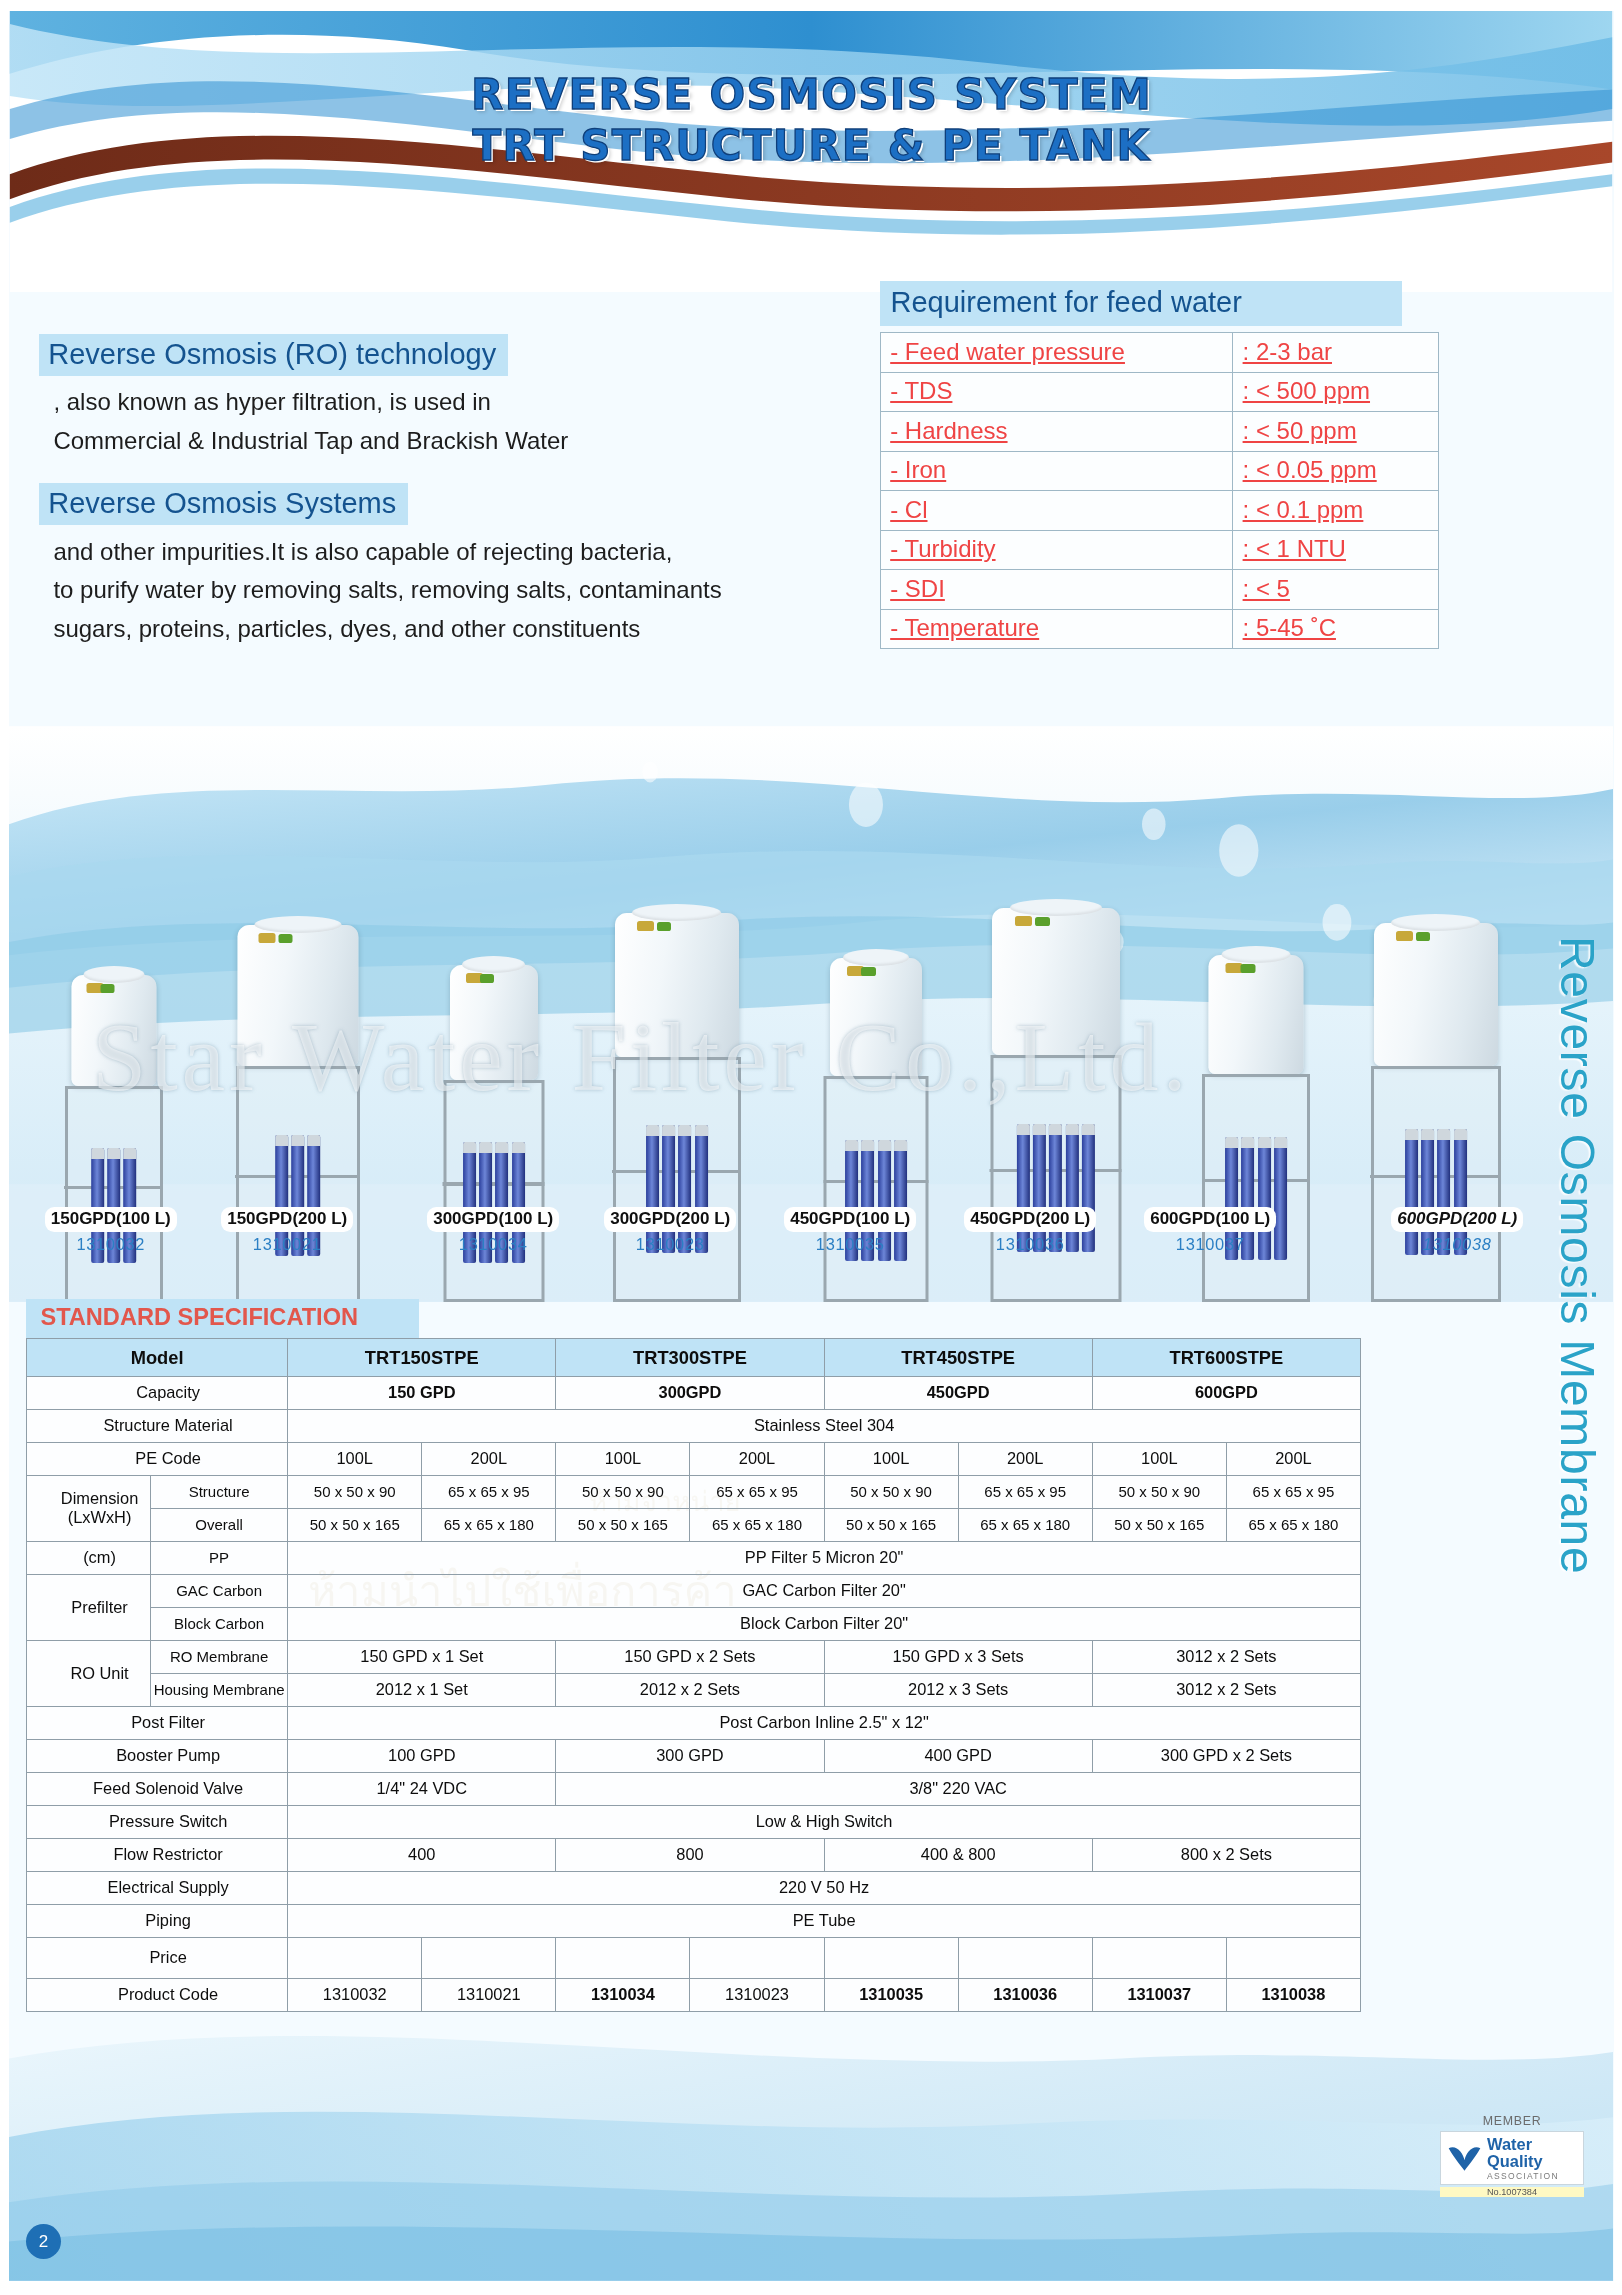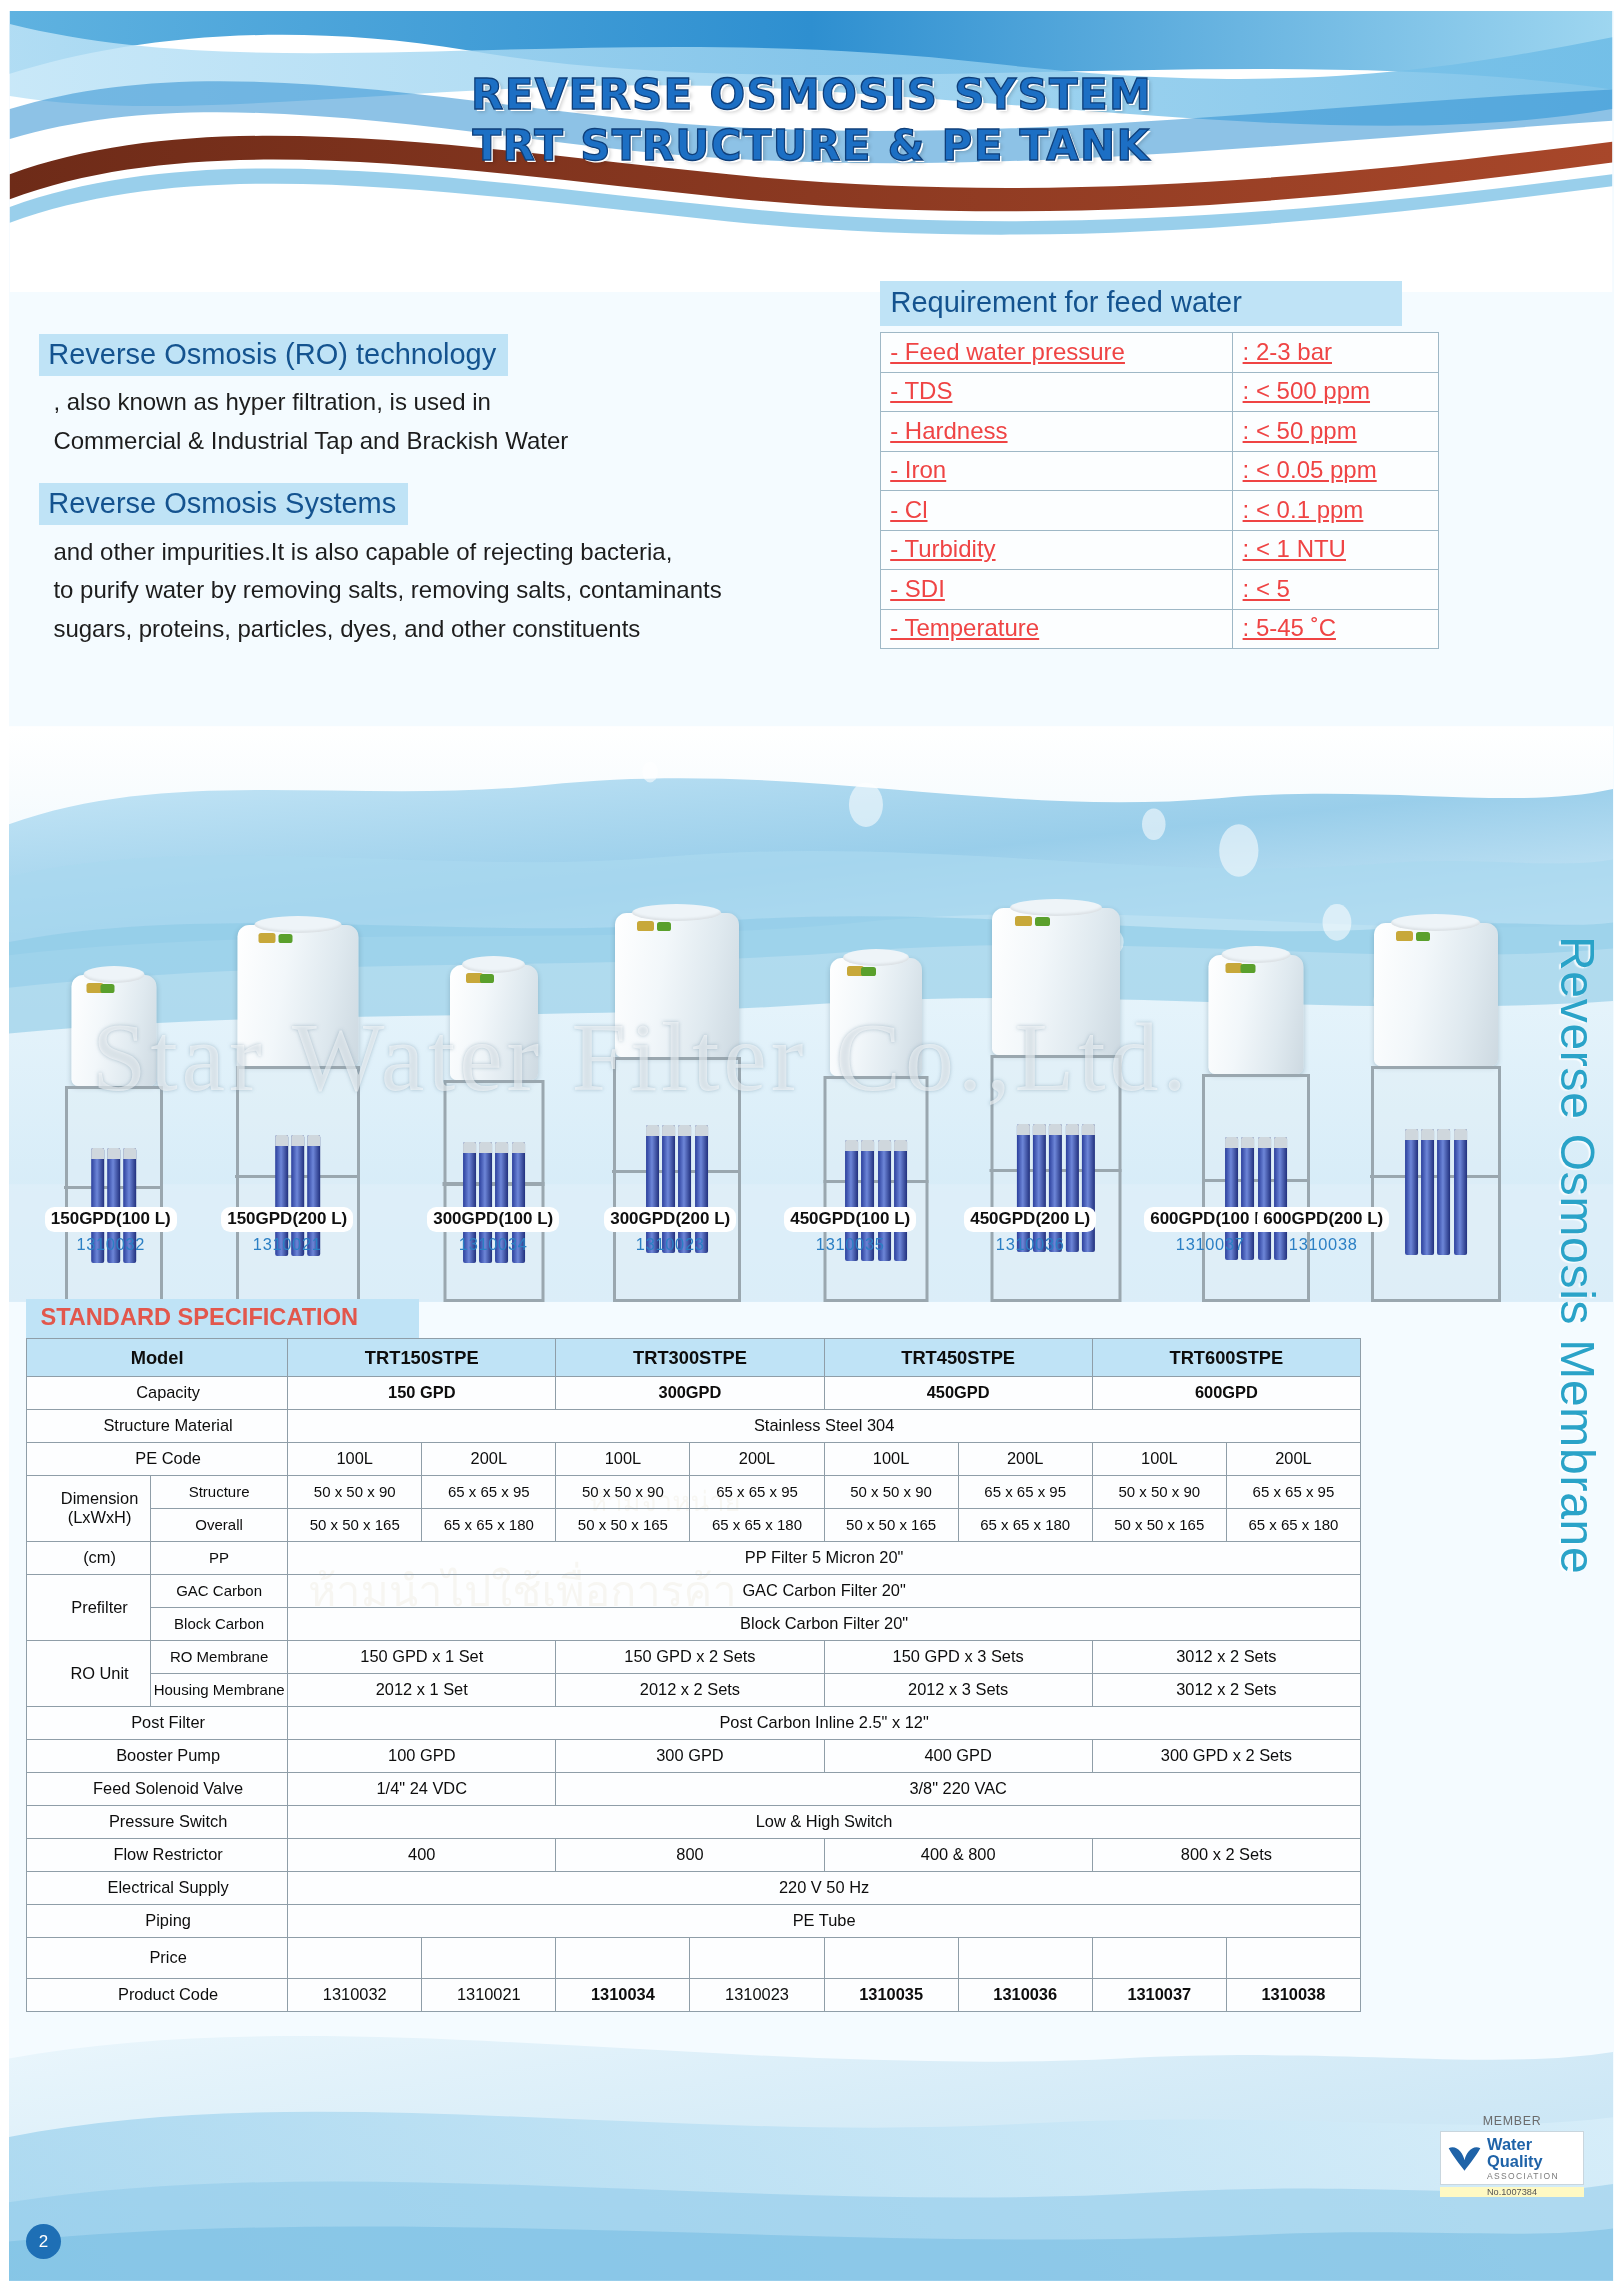--- a/index.html
+++ b/index.html
@@ -506,21 +506,21 @@
       <span class="cd">1310035</span>
     </div>
     <div class="prod-label" style="left:939px;">
       <span class="nm">450GPD(200 L)</span>
       <span class="cd">1310036</span>
     </div>
     <div class="prod-label" style="left:1119px;">
       <span class="nm">600GPD(100 L)</span>
       <span class="cd">1310037</span>
     </div>
-    <div class="prod-label" style="left:1232px;">
+    <div class="prod-label" style="left:1366px;font-style:italic;">
       <span class="nm">600GPD(200 L)</span>
       <span class="cd">1310038</span>
     </div>
   </div>
 
   <div class="vert-title">Reverse Osmosis Membrane</div>
 
   <div class="spec-head">STANDARD SPECIFICATION</div>
 
   <div class="spec-wrap">

